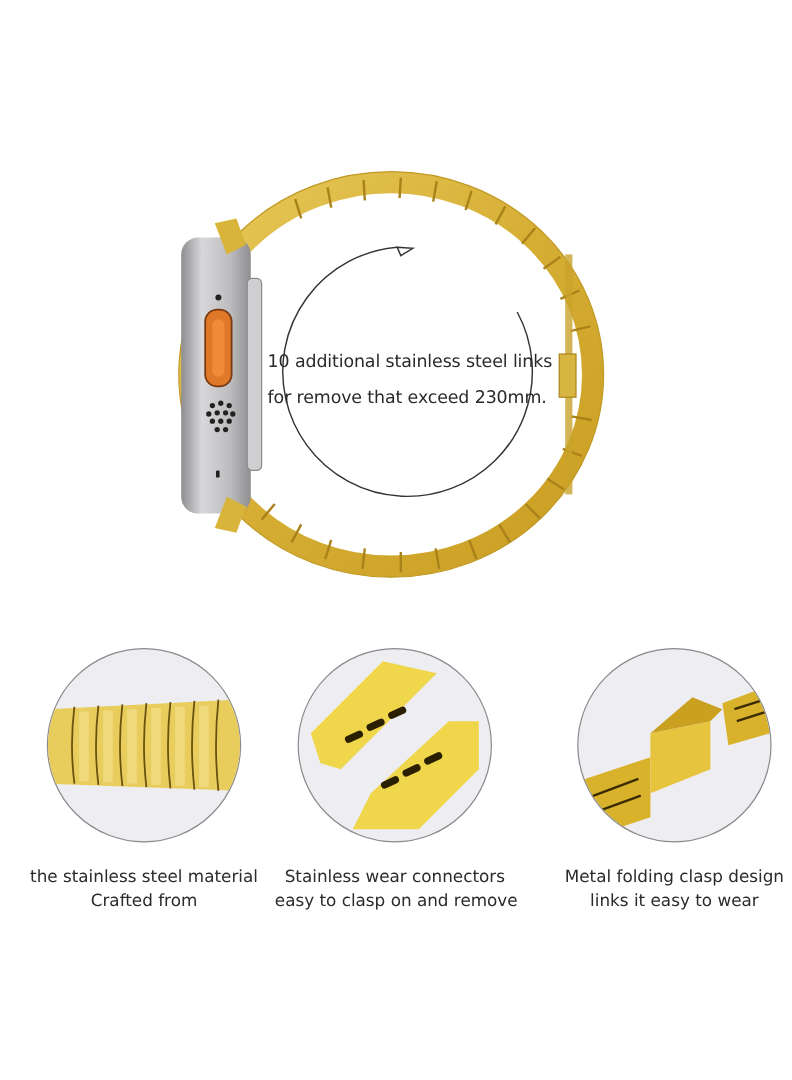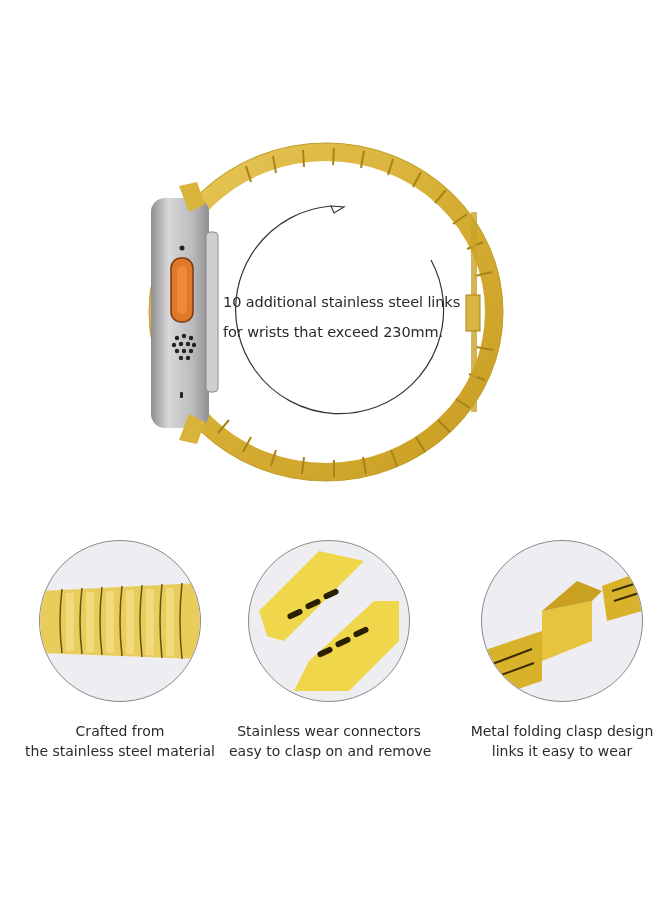--- a/index.html
+++ b/index.html
@@ -89,21 +89,21 @@
         <circle cx="187" cy="358" r="2.2"></circle>
     </g>
     <rect x="179" y="392" width="3" height="6" rx="1" fill="#222"></rect>
 
     <path d="M330 206 A104 104 0 1 0 430 260" fill="none" stroke="#333" stroke-width="1.2"></path>
 
     <path d="M330 206 L343 207 L333 213 Z" fill="#fff" stroke="#333" stroke-width="1.2"></path>
   </svg>
   <div class="callout-text">
     <div>10 additional stainless steel links</div>
-    <div>for wrists that exceed 230mm.</div>
+    <div>for remove that exceed 230mm.</div>
   </div>
 </div>
 
 <div class="feature" style="left:20px;">
   <div class="thumb">
     <svg width="160" height="160" viewBox="0 0 160 160">
       <path d="M0 50 L160 42 L160 118 L0 112 Z" fill="#e8cd5c"></path>
       <g stroke="#6a5210" stroke-width="1.5" fill="none">
         <path d="M22 48 Q18 80 22 112"></path>
           <path d="M42 47 Q38 80 42 113"></path>
@@ -117,22 +117,22 @@
         <rect x="26" y="52" width="8" height="58"></rect>
           <rect x="46" y="51" width="8" height="60"></rect>
           <rect x="66" y="50" width="8" height="62"></rect>
         <rect x="86" y="49" width="8" height="64"></rect>
           <rect x="106" y="48" width="8" height="66"></rect>
           <rect x="126" y="47" width="8" height="68"></rect>
       </g>
     </svg>
   </div>
   <div class="caption">
+    <span>the stainless steel material</span>
     <span>Crafted from</span>
-    <span>the stainless steel material</span>
   </div>
 </div>
 
 <div class="feature" style="left:229px;">
   <div class="thumb">
     <svg width="160" height="160" viewBox="0 0 160 160">
       <path d="M10 70 L70 10 L115 20 L100 35 L35 100 L18 95 Z" fill="#efd64a"></path>
       <path d="M45 150 L60 120 L125 60 L150 60 L150 100 L100 150 Z" fill="#efd64a"></path>
       <g fill="#2a2000">
         <rect x="38" y="70" width="16" height="6" rx="3" transform="rotate(-25 46 73)"></rect>

